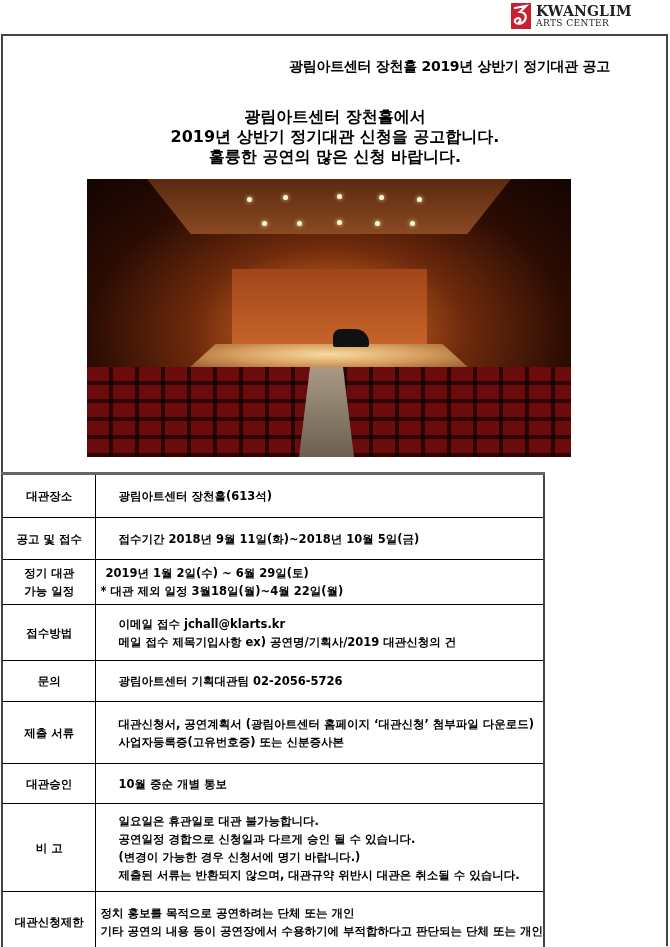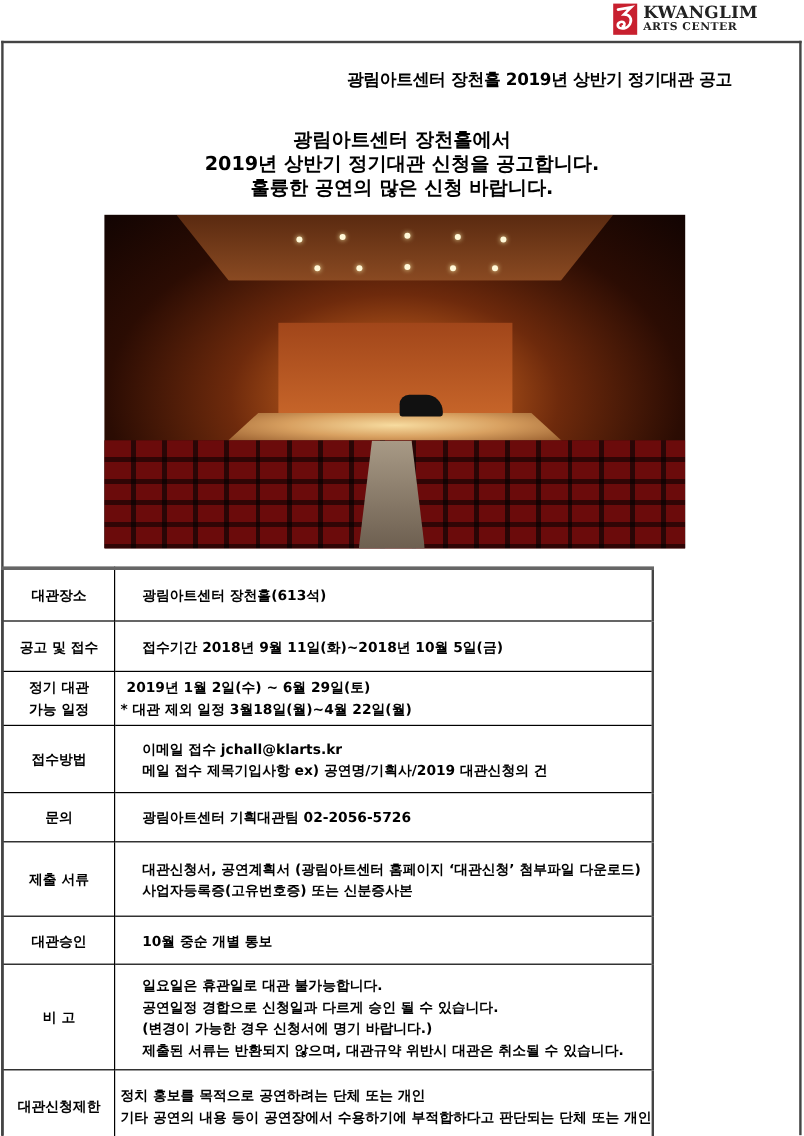--- a/index.html
+++ b/index.html
@@ -4,21 +4,21 @@
 <style>
   * { box-sizing: border-box; margin: 0; padding: 0; }
   html, body { width: 670px; height: 947px; background: #ffffff; overflow: hidden; }
   body { position: relative; font-family: "DejaVu Sans", "Liberation Sans", sans-serif; color: #000; }
 
   .logo { position: absolute; left: 511px; top: 2px; height: 28px; display: flex; align-items: center; }
   .logo-mark { width: 20px; height: 26px; background: #c8202f; position: relative; overflow: hidden; }
   .logo-mark svg { position: absolute; left: 0; top: 0; }
   .logo-text { margin-left: 5px; font-family: "DejaVu Serif", "Liberation Serif", serif; color: #222; line-height: 1; }
   .logo-line1 { font-size: 14px; font-weight: bold; letter-spacing: 0.2px; }
-  .logo-line2 { font-size: 9px; font-weight: bold; letter-spacing: 0.4px; margin-top: 1px; }
+  .logo-line2 { font-size: 9px; font-weight: normal; letter-spacing: 0.4px; margin-top: 1px; }
 
   .frame { position: absolute; left: 1px; top: 34px; width: 667px; height: 912px; border: 2px solid #444; border-bottom: none; }
 
   .title { position: absolute; left: 0; width: 610px; top: 58px; text-align: right; font-size: 14px; font-weight: bold; letter-spacing: -0.3px; }
   .intro { position: absolute; left: 0; width: 670px; top: 107px; text-align: center; font-size: 16px; font-weight: bold; line-height: 20px; }
 
   .hall-photo { position: absolute; left: 87px; top: 179px; width: 484px; height: 278px; overflow: hidden;
     background: radial-gradient(ellipse at 50% 55%, #e8a25a 0%, #b4571b 18%, #6e2a0c 40%, #2b0c03 70%, #120402 100%); }
   .ceiling { position: absolute; left: 60px; top: 0; width: 364px; height: 55px; background: linear-gradient(#5a2a10, #8a4a22); clip-path: polygon(0 0,100% 0,88% 100%,12% 100%); }
   .stage-back { position: absolute; left: 145px; top: 90px; width: 195px; height: 80px; background: linear-gradient(#a1461a, #c8662a); }

